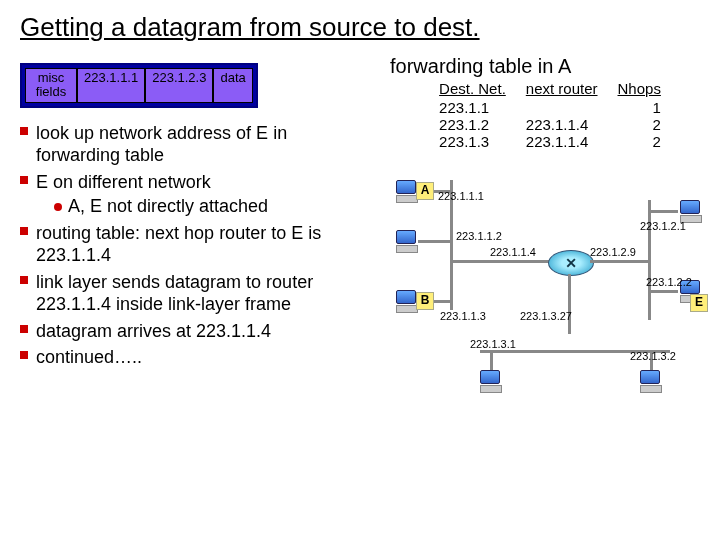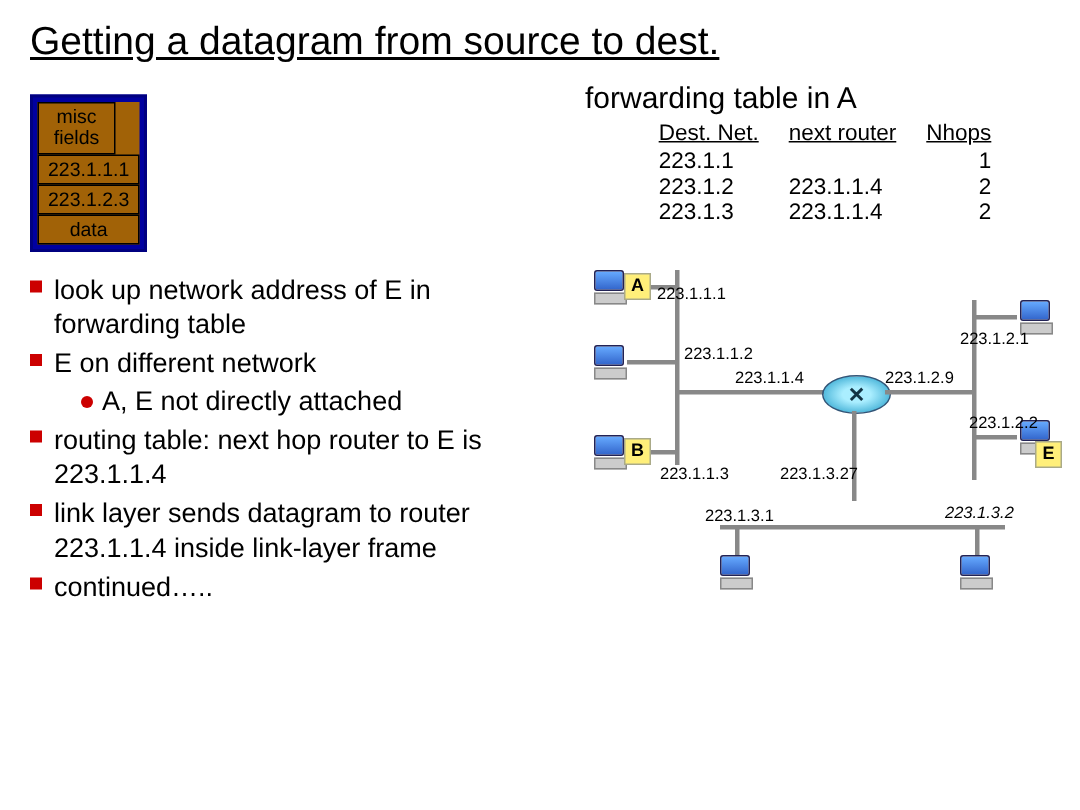--- a/index.html
+++ b/index.html
@@ -41,22 +41,21 @@
   
   .datagram {
     display: inline-block;
     border: 2px solid #000080;
     background: #0000a0;
     padding: 3px;
     margin: 8px 0 14px 0;
   }
   .datagram-inner {
     display: flex;
-    background: #a16207;
-    flex-direction: column;
+    background: #8b5cf6;
   }
   .datagram-cell {
     border: 1px solid #000;
     padding: 2px 6px;
     font-size: 13px;
     line-height: 1.1;
     text-align: center;
     font-family: Arial, sans-serif;
   }
   .datagram-cell.misc { width: 38px; }
@@ -199,20 +198,21 @@
     <ul class="bullets">
       <li>look up network address of E in forwarding table</li>
       <li>
         <span>E on different network</span>
         <ul class="sub">
           <li><span>A, E not directly attached</span></li>
         </ul>
       </li>
       <li>routing table: next hop router to E is 223.1.1.4</li>
       <li>link layer sends datagram to router 223.1.1.4 inside link-layer frame</li>
+      <li>datagram arrives at 223.1.1.4</li>
       <li>continued…..</li>
     </ul>
   </div>
 
   <div class="right-col">
     <div class="fwd-title">forwarding table in A</div>
     <table class="fwd">
       <tbody>
           <tr>
         <th>Dest. Net.</th>
@@ -297,17 +297,17 @@
           <div class="mon"></div>
           <div class="base"></div>
         </div>
       <div class="lbl" style="left:80px; top:178px;">223.1.3.1</div>
 
       <div class="seg" style="left:260px; top:190px; width:3px; height:20px;"></div>
       <div class="pc" style="left:250px; top:210px;">
           <div class="mon"></div>
           <div class="base"></div>
         </div>
-      <div class="lbl" style="left:240px; top:176px;font-style:italic;">223.1.3.2</div>
+      <div class="lbl" style="left:240px; top:190px;">223.1.3.2</div>
     </div>
   </div>
 
 </div>
 
 </body></html>

